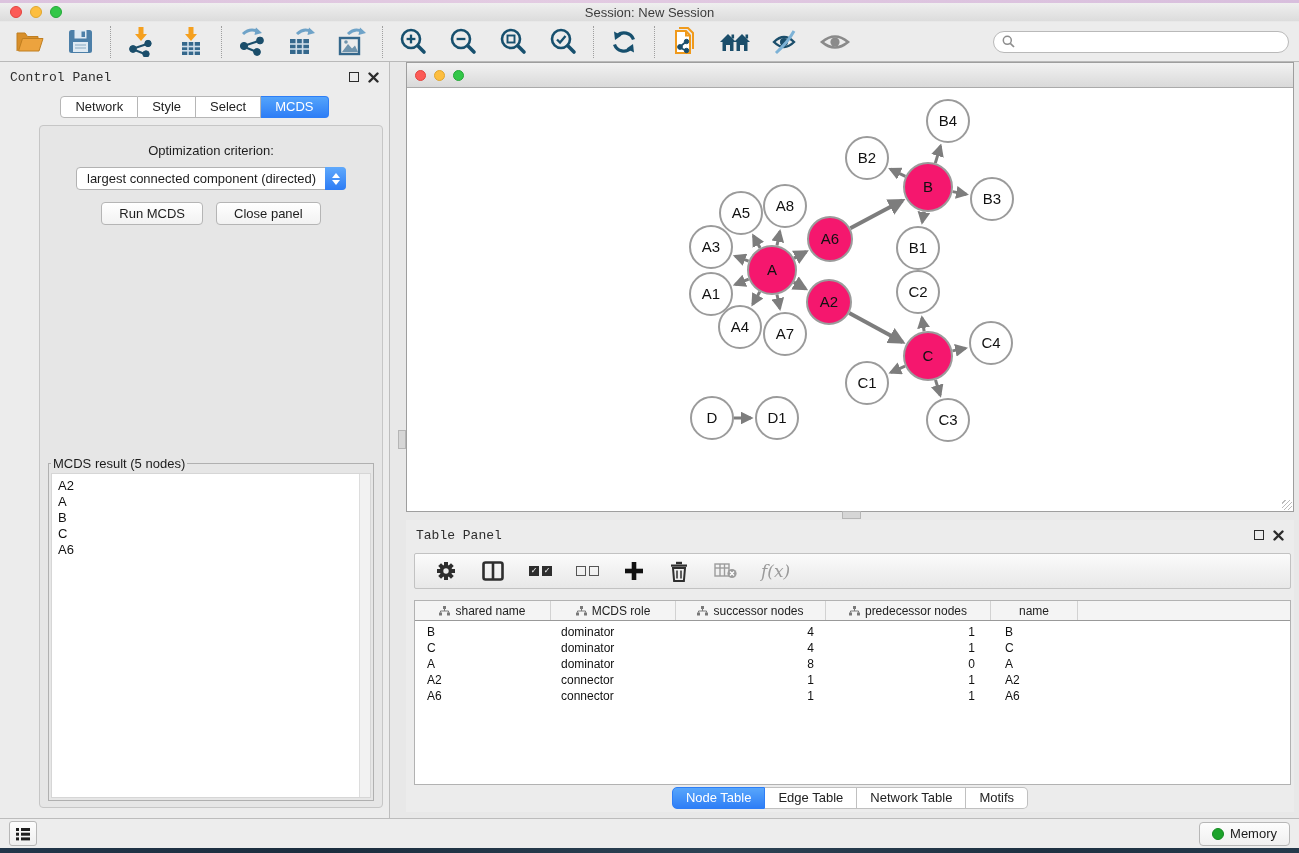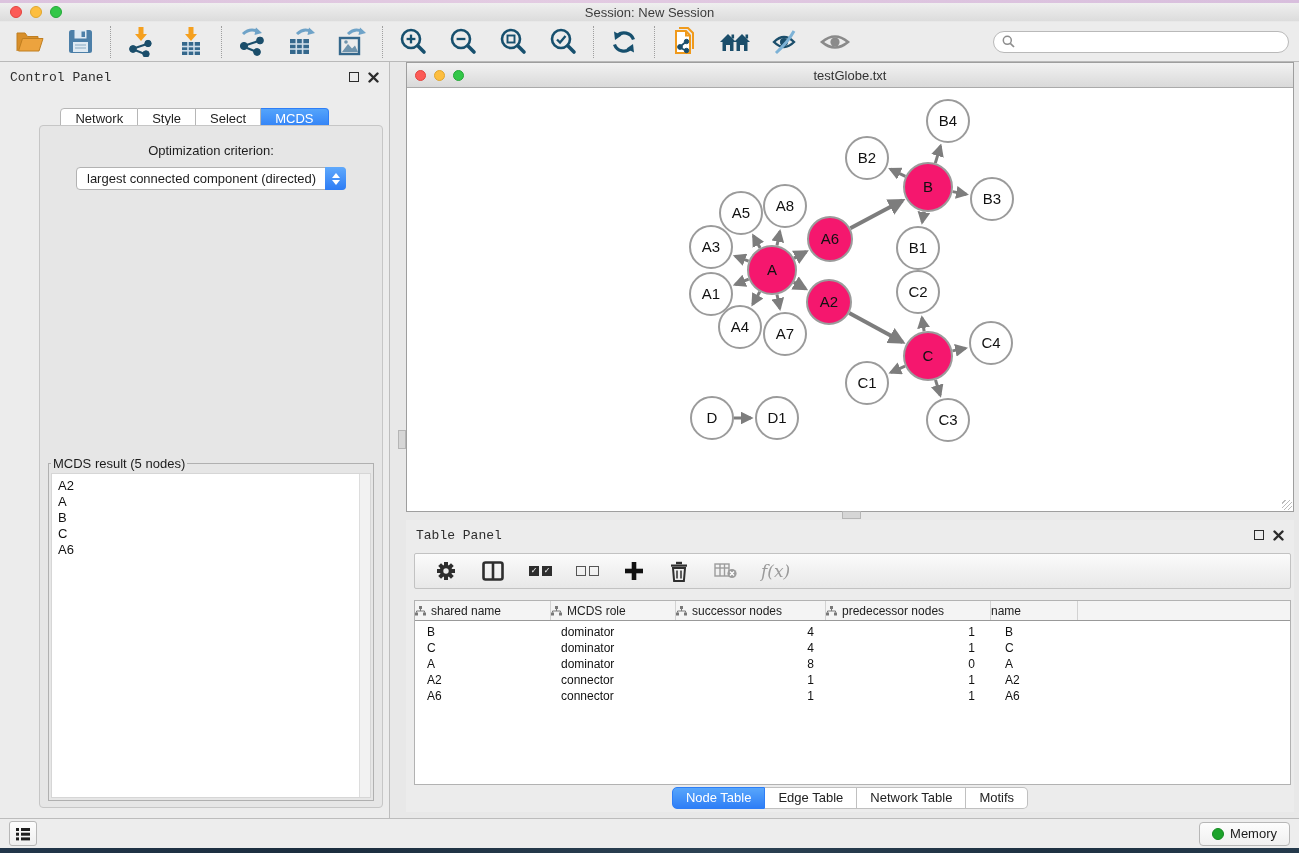--- a/index.html
+++ b/index.html
@@ -24,21 +24,21 @@
   .search-box { margin-left:auto; width:296px; height:22px; background:#fff; border:1px solid #b9b9b9; border-radius:11px; display:flex; align-items:center; padding:0 8px; }
   .search-box input { border:none; outline:none; flex:1; font-size:12px; margin-left:5px; font-family:"Liberation Sans",sans-serif; background:transparent; }
 
   
   .control-panel { position:absolute; left:0; top:62px; width:390px; height:756px; background:#ececec; border-right:1px solid #bdbdbd; }
   .panel-header { height:30px; display:flex; align-items:center; padding:0 10px;font-family:Liberation Mono, monospace; }
   .panel-title { font-size:13px; color:#2d2d2d; }
   .panel-header-icons { margin-left:auto; display:flex; align-items:center; gap:9px; }
   .float-icon { width:10px; height:10px; border:1.6px solid #2b2b2b; display:inline-block; }
 
-  .cp-tabs { display:flex; justify-content:center; margin-top:16px; }
+  .cp-tabs { display:flex; justify-content:center; margin-top:4px; }
   .tab { height:22px; line-height:20px; padding:0 14px; background:#fff; border:1px solid #b6b6b6; border-left:none; font-size:13px; color:#222; text-align:center; cursor:default; }
   .tab:first-child { border-left:1px solid #b6b6b6; border-radius:4px 0 0 4px; }
   .tab:last-child { border-radius:0 4px 4px 0; }
   .tab.selected { background:linear-gradient(#54a4fb,#2e7ef6); border-color:#2e7ef6; color:#fff; }
 
   .cp-inner { position:absolute; left:6px; right:6px; top:63px; bottom:10px; background:#e6e6e6; border:1px solid #c6c6c6; border-radius:4px;margin-left:33px; }
   .opt-label { text-align:center; margin-top:17px; font-size:13px; color:#1d1d1d; }
   .select-row { margin:9px 36px 0 36px; height:23px; background:#fff; border:1px solid #b2b2b2; border-radius:4px; display:flex; align-items:center; position:relative; }
   .select-value { flex:1; padding-left:10px; font-size:13px; color:#1d1d1d; white-space:nowrap; overflow:hidden; }
   .select-stepper { width:21px; height:23px; margin:-1px -1px -1px 0; border-radius:0 4px 4px 0; background:linear-gradient(#5fa9fc,#2d7cf5); display:flex; flex-direction:column; align-items:center; justify-content:center; gap:2px; }
@@ -68,21 +68,21 @@
   
   .table-panel { position:absolute; left:406px; top:520px; width:888px; height:292px; background:#ececec; }
   .tp-toolbar { position:absolute; left:8px; right:3px; top:33px; height:36px; background:linear-gradient(#fbfbfb,#e8e8e8); border:1px solid #c2c2c2; border-radius:2px; display:flex; align-items:center; gap:24px; padding:0 20px; }
   .chk-pair { display:flex; gap:3px; }
   .chk { width:10px; height:10px; background:#2e2e2e; color:#fff; font-size:8px; line-height:10px; text-align:center; }
   .unchk { width:10px; height:10px; border:1.5px solid #555; background:transparent; }
   .fx { font-family:"DejaVu Serif", serif; font-style:italic; font-size:17px; color:#9a9a9a; }
 
   .data-table { position:absolute; left:8px; right:3px; top:80px; bottom:27px; background:#fff; border:1px solid #b2b2b2; overflow:hidden; }
   .thead { display:flex; height:20px; background:#f4f4f4; border-bottom:1px solid #999; }
-  .th { display:flex; align-items:center; gap:5px; font-size:12px; color:#222; border-right:1px solid #d2d2d2; height:100%; }
+  .th { display:flex; align-items:center; justify-content:center; gap:5px; font-size:12px; color:#222; border-right:1px solid #d2d2d2; height:100%; }
   .tr { display:flex; height:16px; line-height:16px; font-size:12px; color:#111; }
   .td { white-space:nowrap; overflow:hidden; }
   .tbody { padding-top:3px; }
   .c0 { width:136px; } .c1 { width:125px; } .c2 { width:150px; } .c3 { width:165px; } .c4 { width:87px; }
   .td.c0 { padding-left:12px; } .td.c1 { padding-left:10px; }
   .td.c2 { text-align:right; padding-right:12px; } .td.c3 { text-align:right; padding-right:16px; }
   .td.c4 { padding-left:14px; }
 
   .tp-tabs { position:absolute; left:0; right:0; bottom:3px; display:flex; justify-content:center;align-items:flex-end; }
   .tp-tab { height:22px; line-height:20px; padding:0 13px; background:#fff; border:1px solid #c0c0c0; border-left:none; font-size:13px; color:#222; }
@@ -316,38 +316,41 @@
     <span class="tab selected">MCDS</span>
   </div>
   <div class="cp-inner">
     <div class="opt-label">Optimization criterion:</div>
     <div class="select-row">
       <span class="select-value">largest connected component (directed)</span>
       <span class="select-stepper">
         <span class="tri-up"></span>
           <span class="tri-down"></span>
       </span>
+    </div>
+    <div class="btn-row">
+      <button class="push-btn">Run MCDS</button>
+      <button class="push-btn">Close panel</button>
     </div>
     <fieldset class="result-fieldset">
       <legend>MCDS result (5 nodes)</legend>
       <div class="result-list">
         <div class="result-item">A2</div>
         <div class="result-item">A</div>
         <div class="result-item">B</div>
         <div class="result-item">C</div>
         <div class="result-item">A6</div>
         <div class="result-scroll"></div>
       </div>
     </fieldset>
   </div>
 </div>
 
 <div class="net-window">
   <div class="net-titlebar">
-    <div class="net-title">testGlobe.txt</div>
     <div class="lights" style="padding-left:8px;">
       <span class="light red small"></span>
       <span class="light yellow small"></span>
       <span class="light green small"></span>
     </div>
   </div>
   <div class="net-canvas">
     <svg id="graph-svg" width="886" height="423" viewBox="0 0 886 423">
         <defs>
           <marker id="arrow" viewBox="0 0 10 10" refX="8" refY="5" markerWidth="4.3" markerHeight="4.3" orient="auto">

